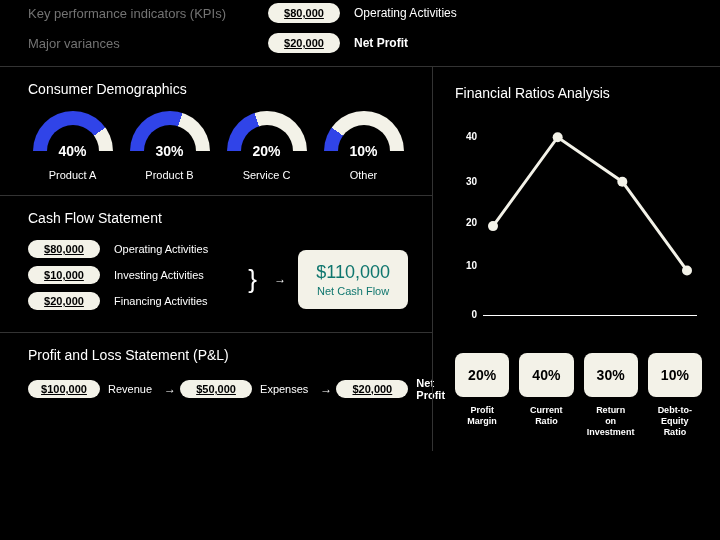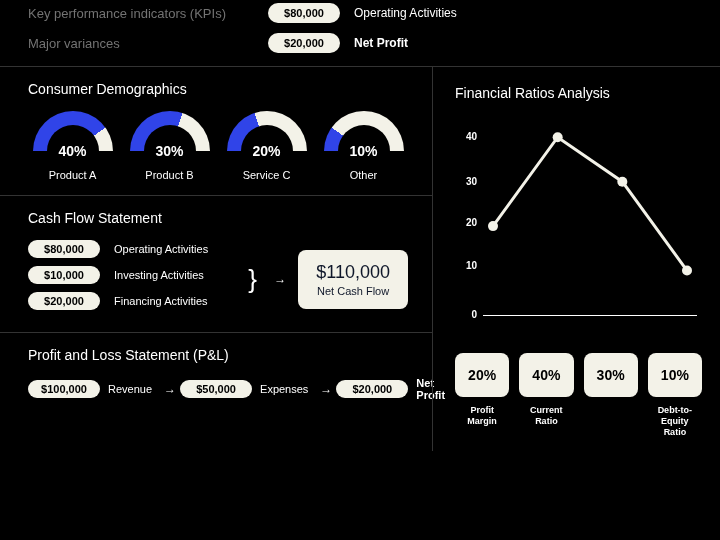--- a/index.html
+++ b/index.html
@@ -2,21 +2,21 @@
 <html><head>
 <meta charset="utf-8">
 <style>
   * { box-sizing: border-box; margin: 0; padding: 0; }
   html, body { width: 720px; height: 540px; background:#000; color:#fff; font-family: Helvetica, Arial, sans-serif; }
   .page { width:720px; height:540px; background:#000; position:relative; }
   .title { font-size:32px; font-weight:900; letter-spacing:0.5px; padding:22px 0 8px 28px; }
   .kpi-block { padding:0 28px 6px 28px; }
   .kpi-row { display:flex; align-items:center; height:26px; margin-bottom:4px; }
   .kpi-label { width:240px; font-size:13px; color:#737373; }
-  .pill { background:#F3F2E8; color:#000; font-weight:700; font-size:11px; border-radius:14px; padding:4px 14px; min-width:72px; text-align:center; }
+  .pill { background:#F3F2E8; color:#000; font-weight:700; font-size:11px; border-radius:14px; padding:4px 14px; min-width:72px; text-align:center;text-decoration:underline; }
   .pill-sm { padding:3px 12px; font-size:11px; }
   .kpi-desc { margin-left:14px; font-size:12px; }
   .bold { font-weight:700; }
   .divider-h { border-top:1px solid #333; }
   .cols { display:flex; }
   .left { width:432px; }
   .right { width:288px; border-left:1px solid #333; }
   .section { padding:14px 24px 14px 28px; }
   .section-r { padding:18px 18px 14px 22px; }
   .section-title { font-size:14px; font-weight:400; margin-bottom:14px; }
@@ -28,21 +28,21 @@
   .donut::after { content:""; position:absolute; top:50%; left:50%; width:52px; height:52px; background:#000; border-radius:50%; transform:translate(-50%,-50%); }
   .donut-pct { position:absolute; bottom:2px; width:100%; text-align:center; font-weight:800; font-size:14px; }
   .donut-label { margin-top:8px; font-size:11px; }
   
   .cf { display:flex; align-items:center; }
   .cf-left { width:210px; }
   .cf-row { display:flex; align-items:center; margin-bottom:8px; }
   .cf-desc { margin-left:14px; font-size:11px; }
   .cf-brace { width:36px; font-size:26px; text-align:center; line-height:1; }
   .arrow { margin:0 4px; font-size:12px; }
-  .cf-total-box { background:#F3F2E8; color:#0f172a; border-radius:8px; padding:12px 18px; text-align:center; margin-left:8px; }
+  .cf-total-box { background:#F3F2E8; color:#0f766e; border-radius:8px; padding:12px 18px; text-align:center; margin-left:8px; }
   .cf-total-amt { font-size:18px; font-weight:400; }
   .cf-total-lbl { font-size:11px; margin-top:2px; }
   
   .pl-row { display:flex; align-items:center; flex-wrap:nowrap; }
   .pl-lbl { font-size:11px; margin:0 8px 0 8px; }
   .pl-arrow { font-size:12px; margin:0 4px; }
   
   .chart-zone { position:relative; width:246px; height:220px; margin-top:10px; }
   .y-ticks { position:absolute; left:0; top:0; height:200px; width:22px; font-size:10px; color:#fff; }
   .y-tick { position:absolute; left:0; width:22px; text-align:right; font-weight:700; }
@@ -181,20 +181,21 @@
             <div class="ratio">
               <div class="ratio-box">20%</div>
                <div class="ratio-lbl">Profit<br>Margin</div>
             </div>
             <div class="ratio">
               <div class="ratio-box">40%</div>
                <div class="ratio-lbl">Current<br>Ratio</div>
             </div>
             <div class="ratio">
               <div class="ratio-box">30%</div>
+               <div class="ratio-lbl">Return<br>on Investment</div>
             </div>
             <div class="ratio">
               <div class="ratio-box">10%</div>
                <div class="ratio-lbl">Debt-to-Equity<br>Ratio</div>
             </div>
           </div>
       </div>
     </div>
   </div>
 </div>

